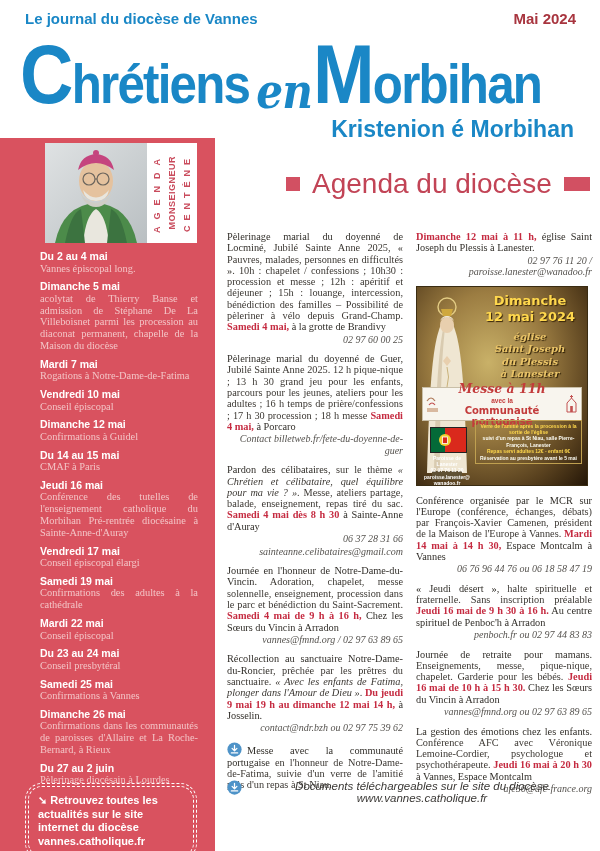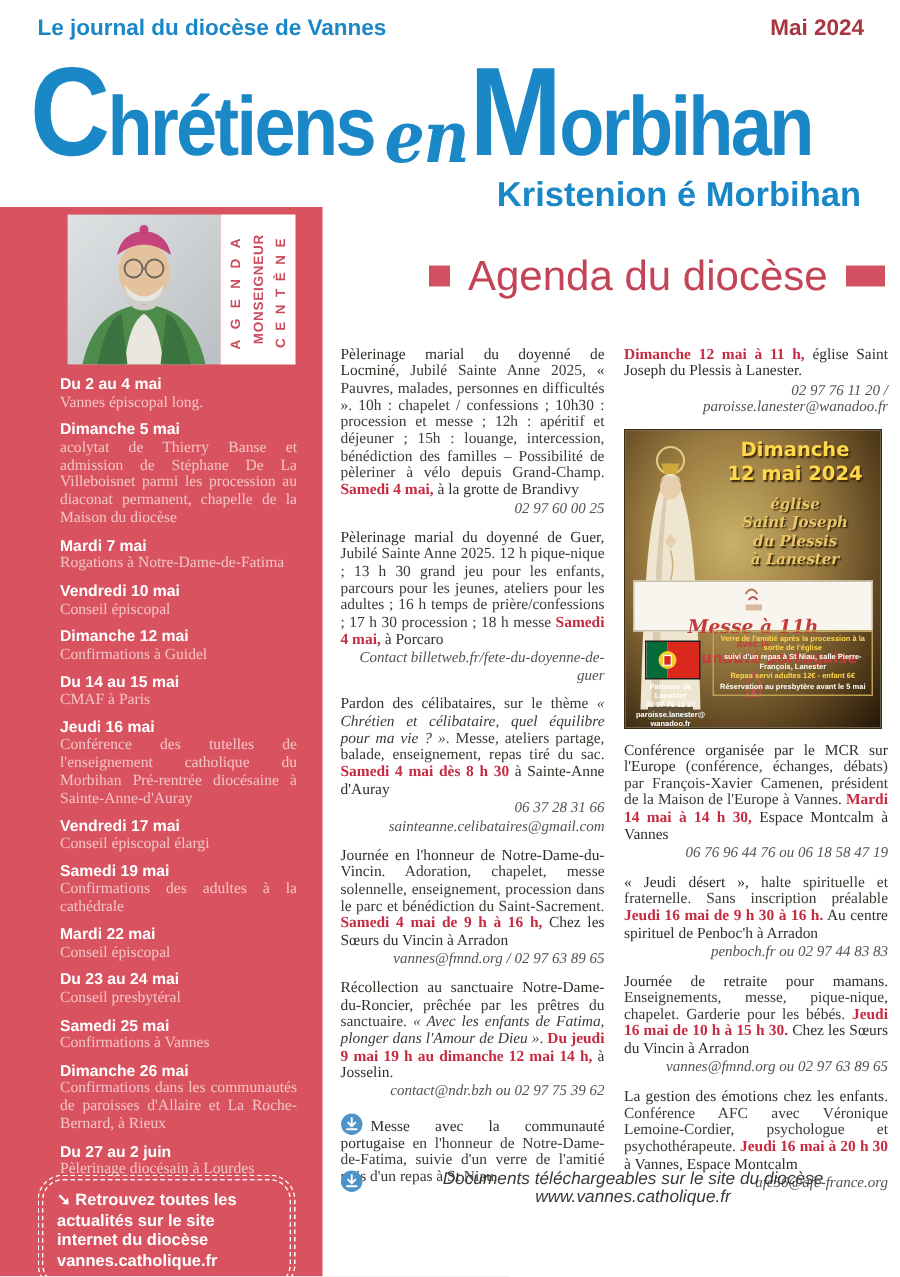--- a/index.html
+++ b/index.html
@@ -53,21 +53,21 @@
   
   .poster{position:relative;width:172px;height:200px;margin:3px 0 9px 0;overflow:hidden;
           border:1px solid #3a2c12;box-sizing:border-box;
           background:radial-gradient(ellipse at 42% 38%,#c9b168 0%,#9c7d42 40%,#5a421f 74%,#241607 100%);}
   .statue{position:absolute;left:2px;top:8px;width:56px;height:186px;}
   .p-date{position:absolute;left:60px;right:4px;top:6px;text-align:center;
           font:bold 13px "DejaVu Sans",sans-serif;color:#ffd84d;text-shadow:1px 1px 1px #3a2608;line-height:16px;}
   .p-church{position:absolute;left:60px;right:4px;top:44px;text-align:center;
           font:bold italic 10px "DejaVu Serif",serif;color:#eac468;line-height:12.5px;text-shadow:1px 1px 1px #2c1d05;}
   .p-banner{position:absolute;left:5px;right:5px;top:100px;height:34px;background:#f8f5ee;
-          border:1px solid #c9bfa8;display:flex;align-items:center;box-sizing:border-box;padding:0 2px;flex-direction:column;}
+          border:1px solid #c9bfa8;display:flex;align-items:center;box-sizing:border-box;padding:0 2px;}
   .p-banner-center{flex:1;text-align:center;color:#c33b3b;line-height:1;}
   .p-banner-title{font:bold italic 12.5px "DejaVu Serif",serif;}
   .p-banner-sub{font:bold 6.5px "Liberation Sans",sans-serif;margin:1px 0;}
   .p-banner-main{font:bold 10px "DejaVu Sans",sans-serif;}
   .p-emblem{width:15px;height:22px;flex:0 0 auto;}
   .p-flag{position:absolute;left:13px;top:140px;width:35px;height:24px;border:1px solid #222;}
   .p-details{position:absolute;left:58px;right:5px;top:133px;border:1px solid #bfa050;padding:2px;
           text-align:center;font:bold 5px "Liberation Sans",sans-serif;line-height:6.4px;color:#f3e9c8;}
   .p-details .y{color:#ffd84d;}
   .p-details .w{color:#fdfdf4;}

